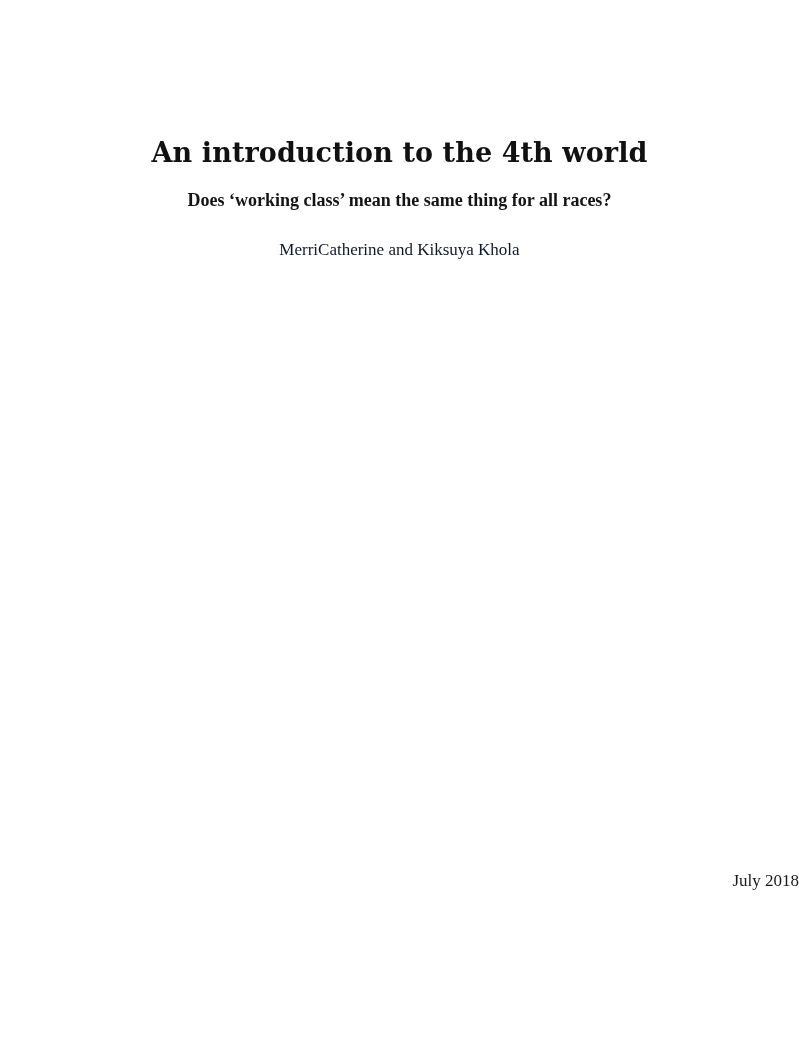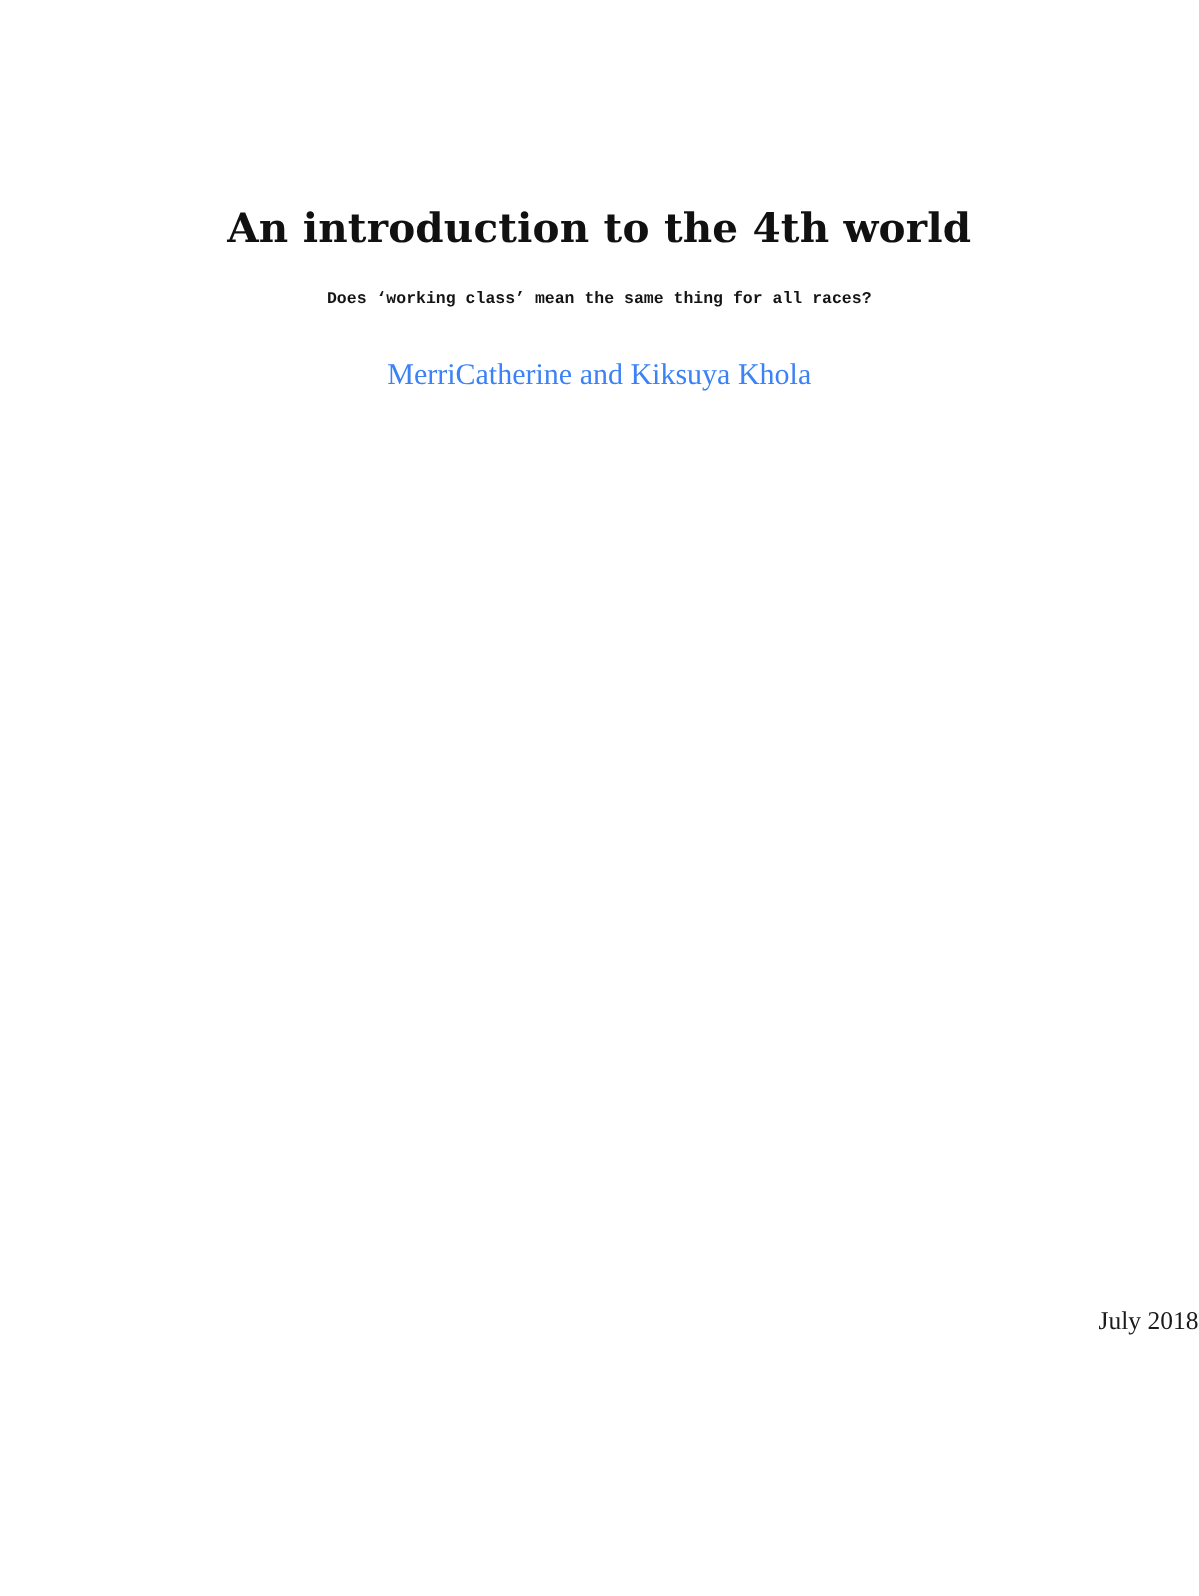--- a/index.html
+++ b/index.html
@@ -35,35 +35,35 @@
     font-family: "DejaVu Serif", serif;
     font-weight: bold;
     font-size: 27px;
     line-height: 34px;
     letter-spacing: 0.1px;
     color: #111111;
     margin: 0;
     padding: 0;
   }
   .doc-subtitle {
-    font-family: Liberation Mono, monospace;
+    font-family: Liberation Serif, serif;
     font-weight: bold;
-    font-size: 11px;
+    font-size: 18px;
     line-height: 18px;
     color: #141414;
     margin: 0;
     padding: 0;
     margin-top: 21px;
   }
   .doc-authors {
     font-family: "Liberation Serif", serif;
     font-weight: normal;
-    font-size: 20px;
+    font-size: 17px;
     line-height: 24px;
-    color: #3b82f6;
+    color: #0f172a;
     margin: 0;
     padding: 0;
     margin-top: 29px;
   }
   .doc-date {
     position: absolute;
     left: 0;
     top: 870px;
     width: 799px;
     text-align: right;

